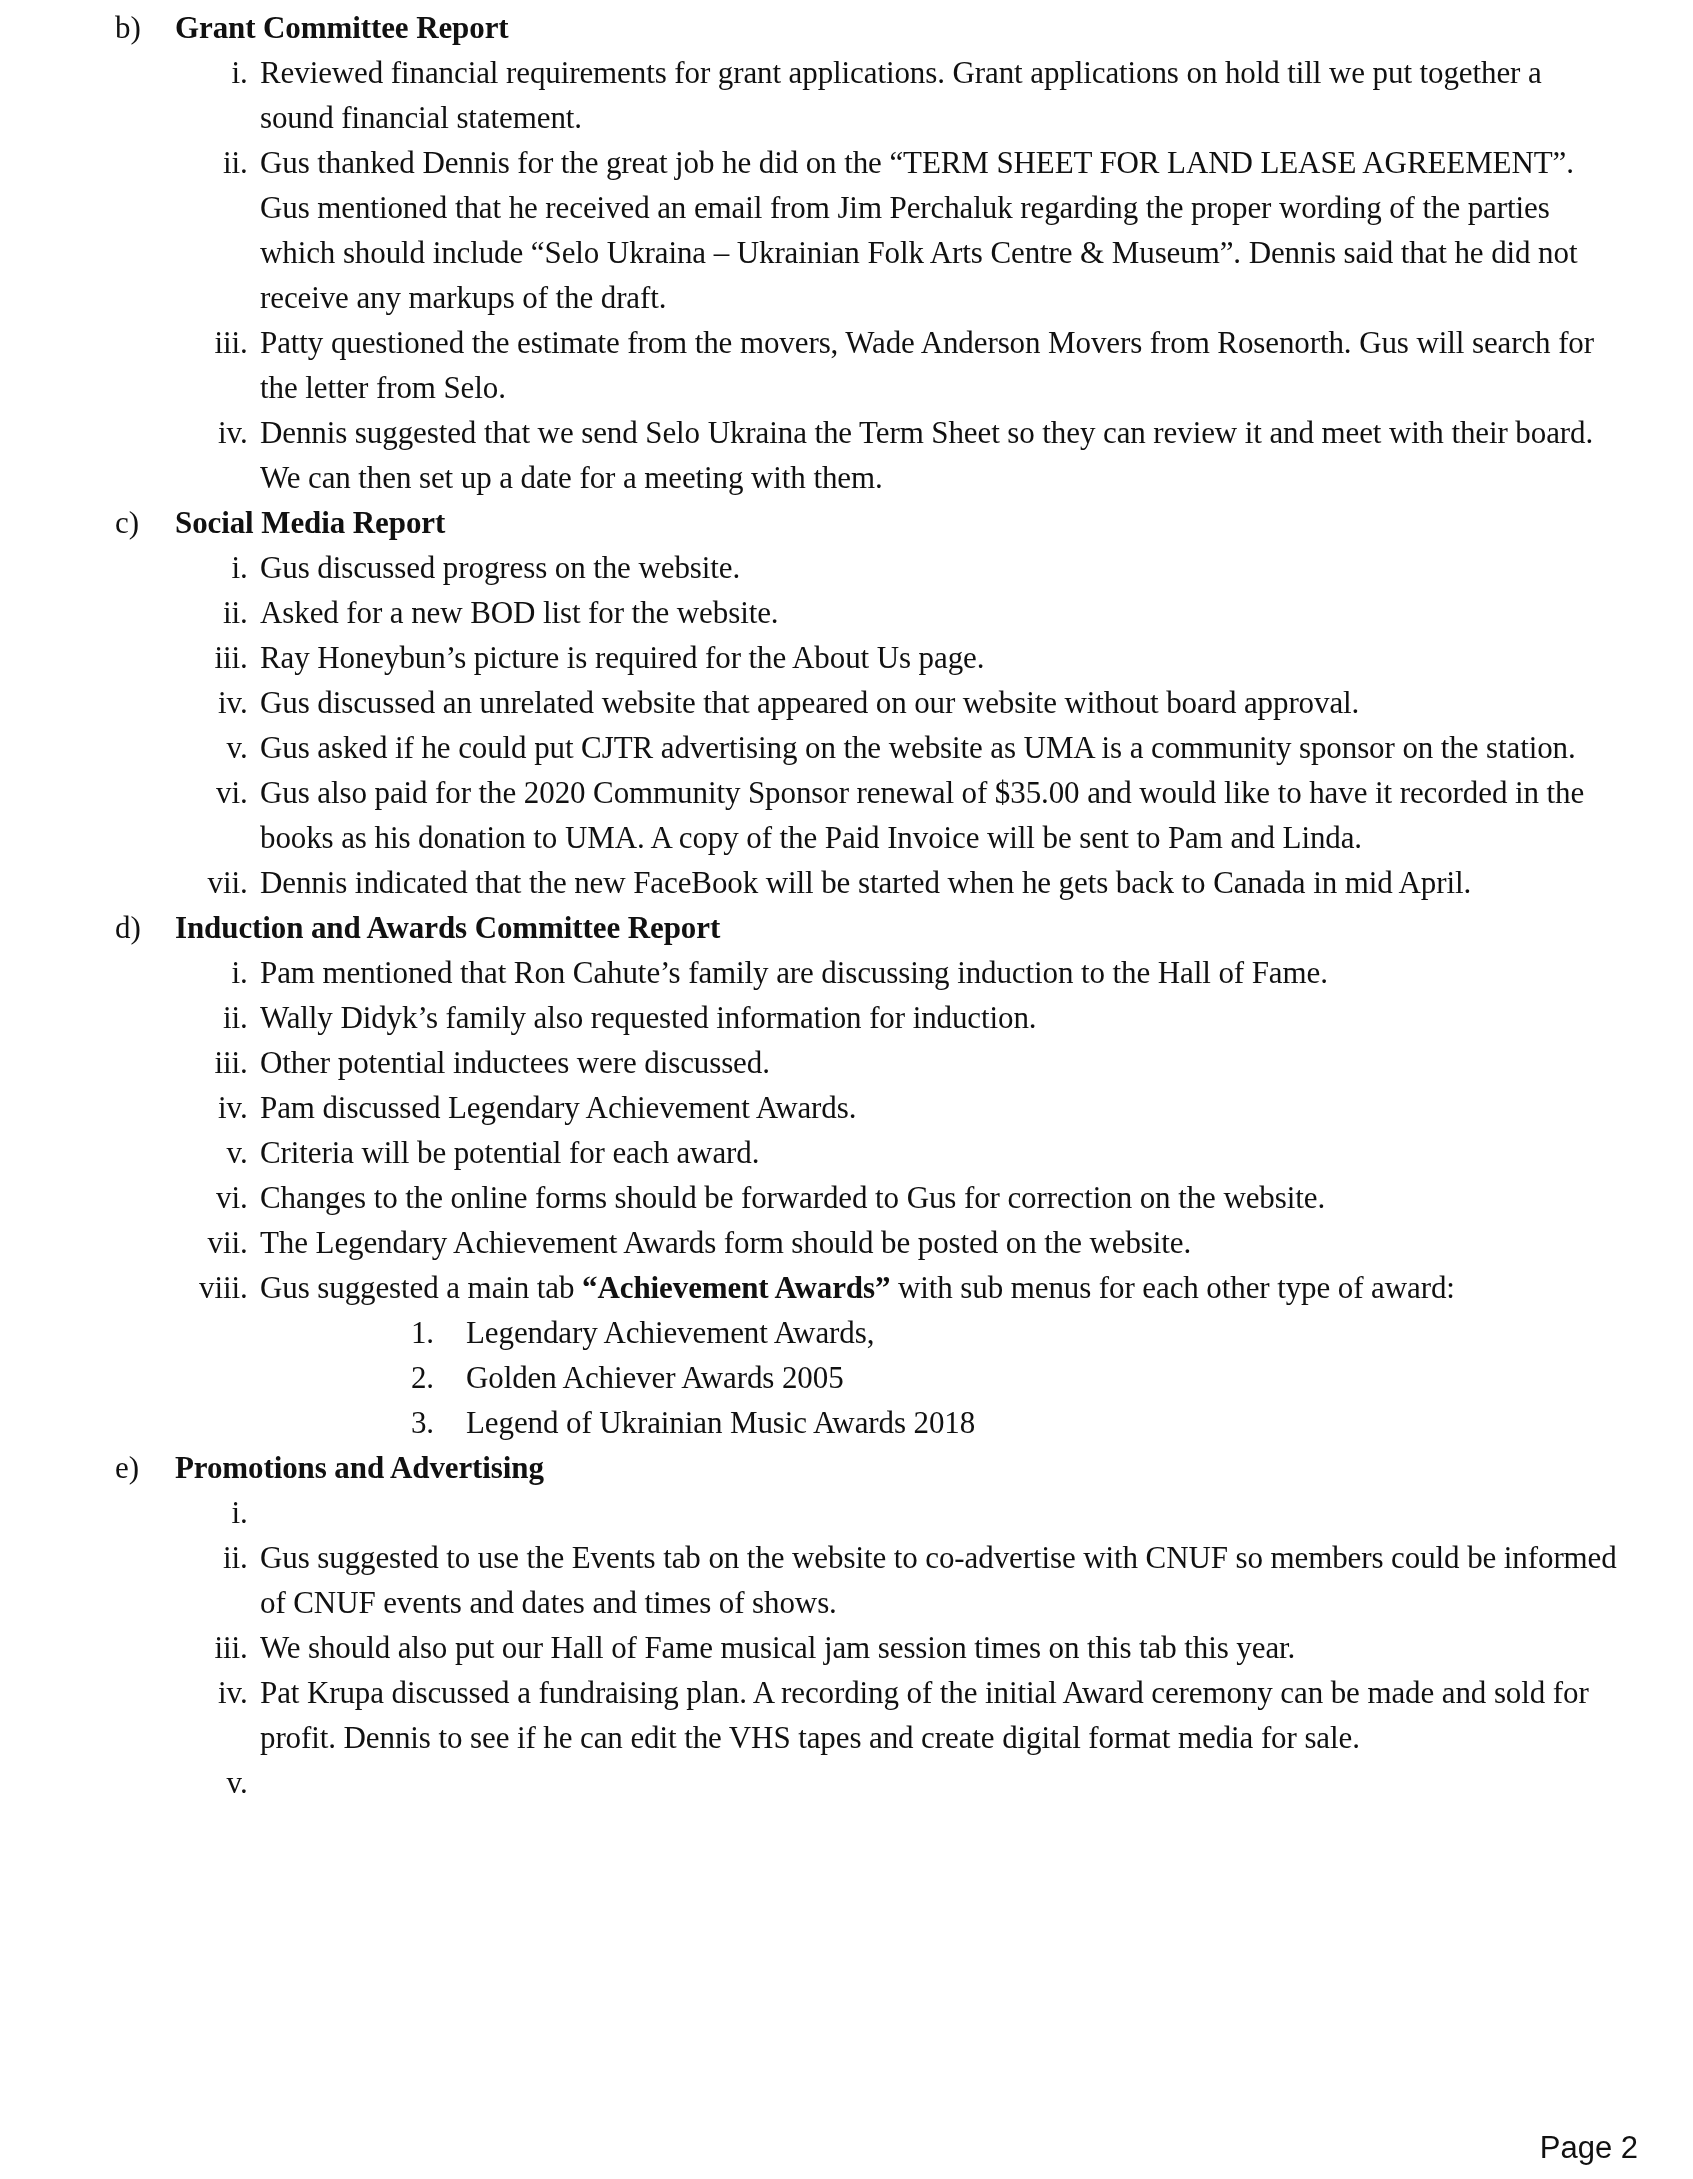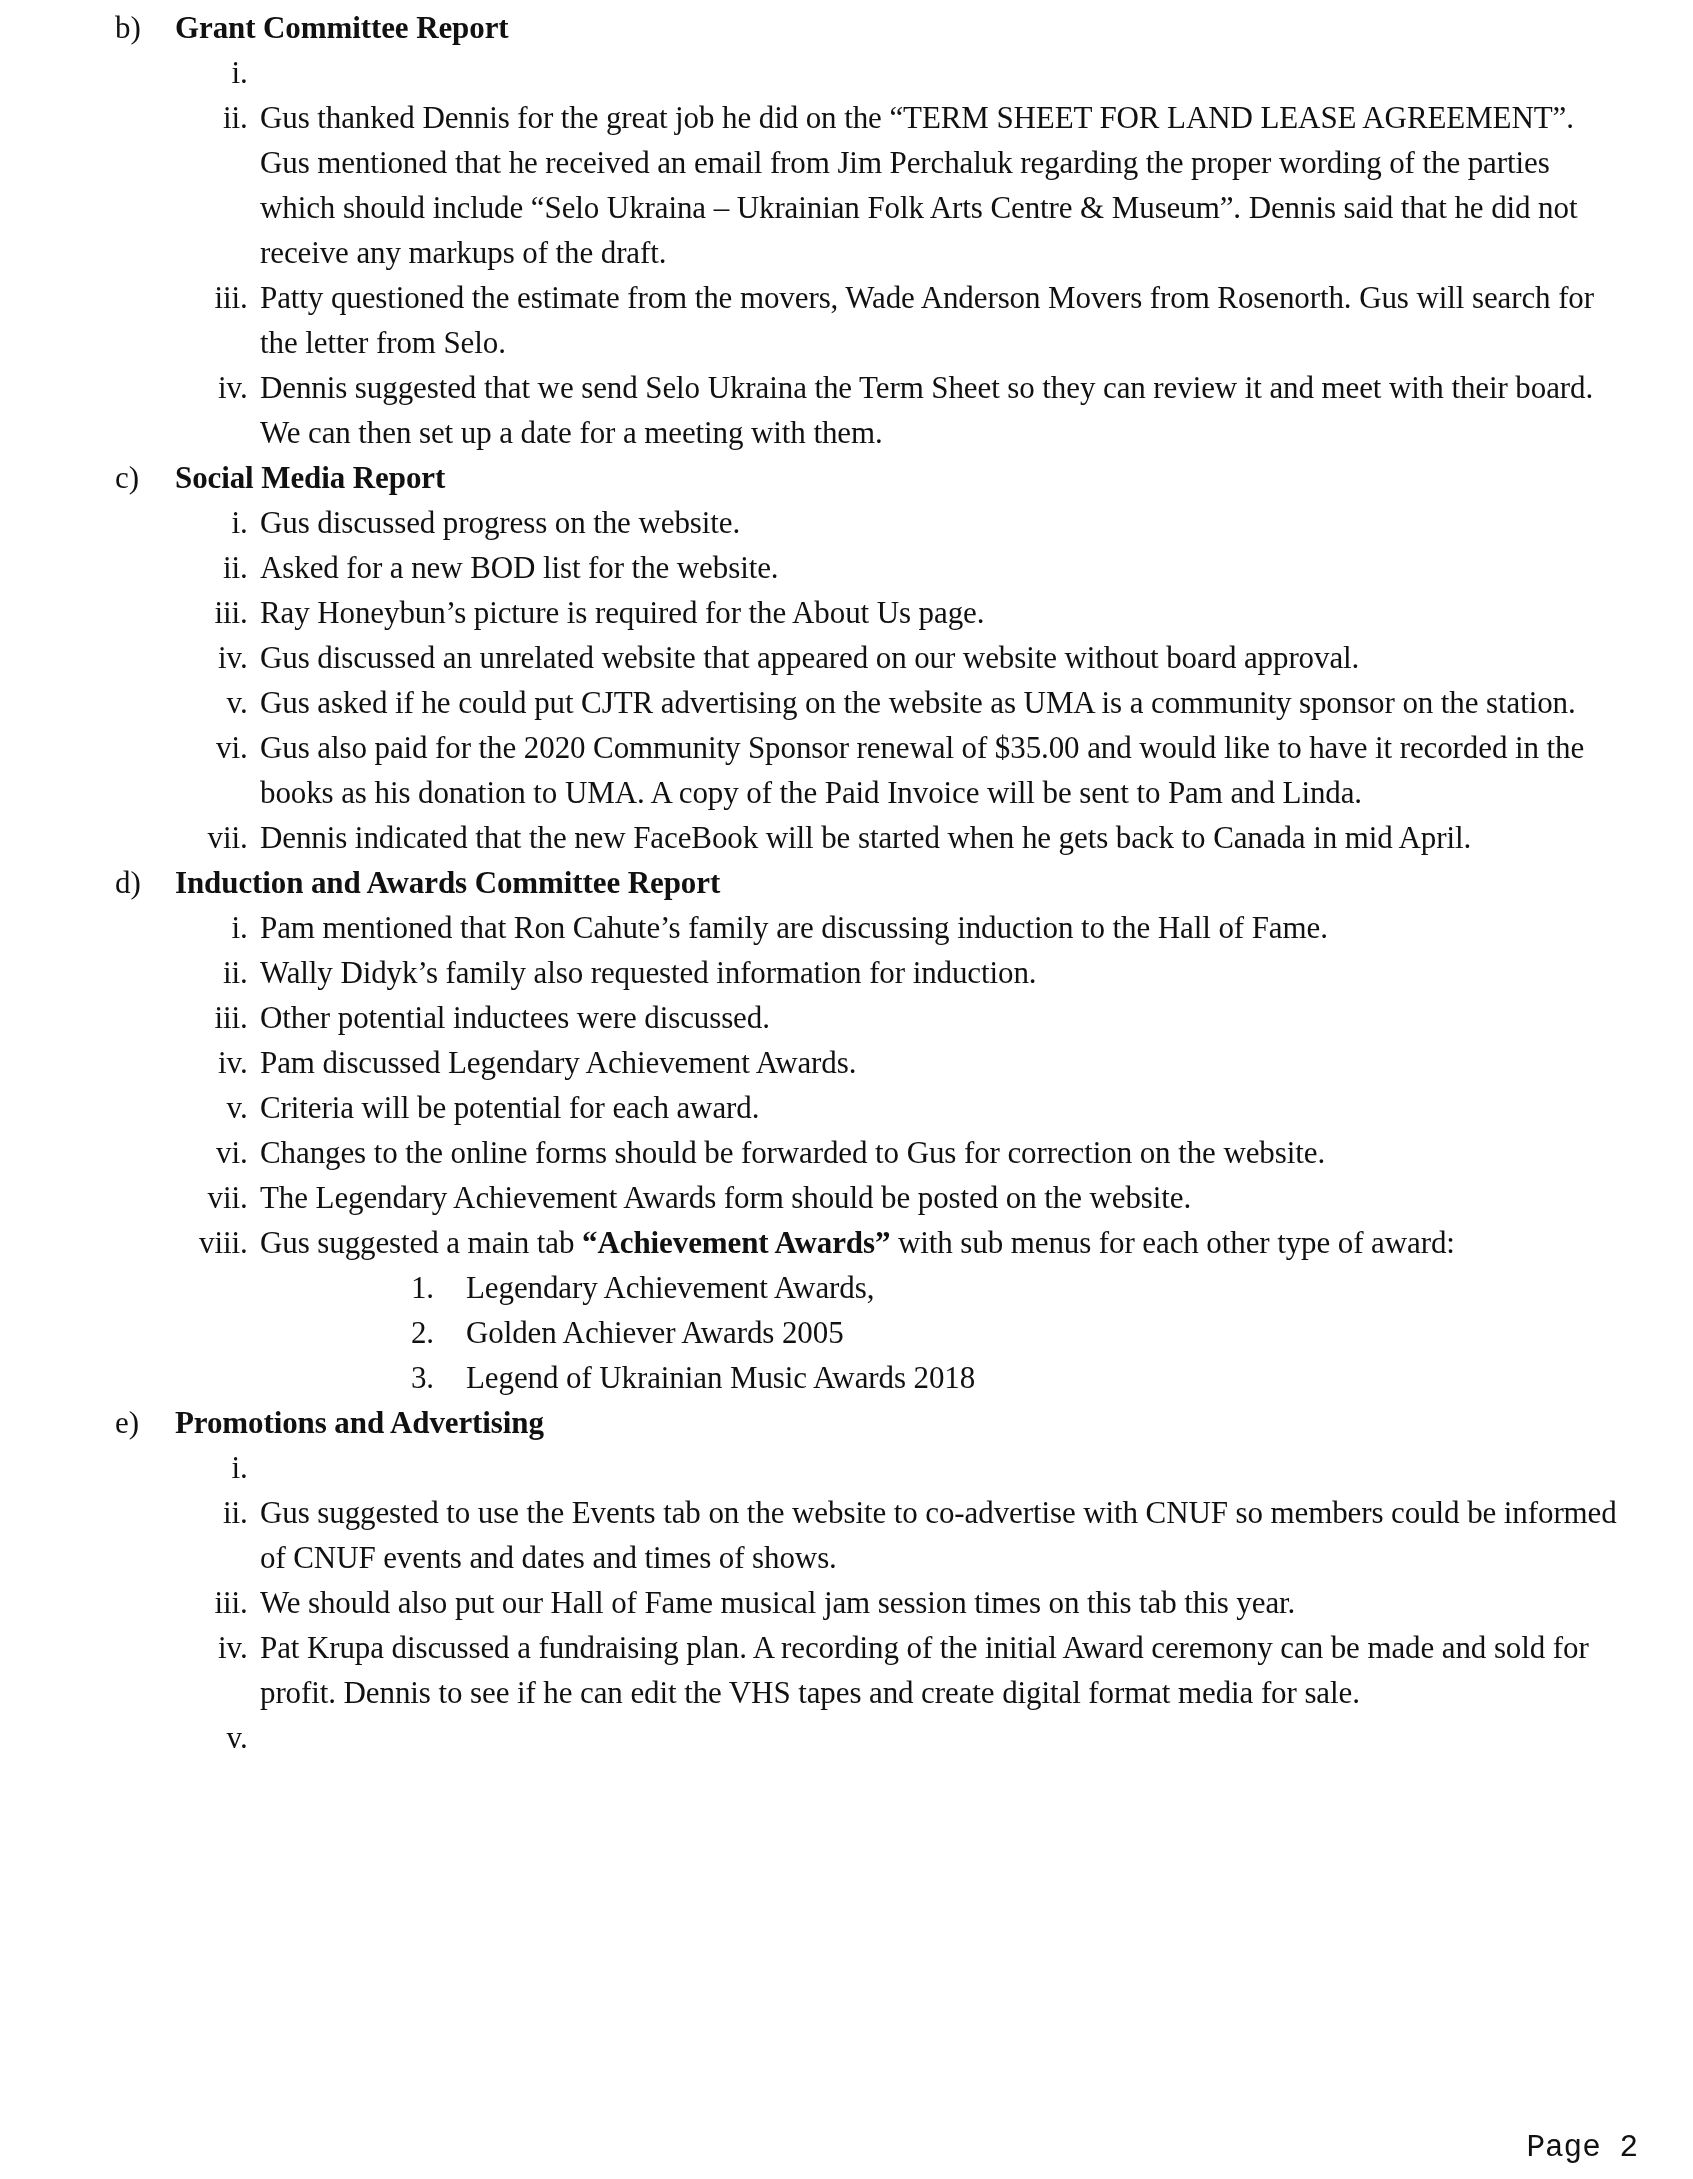--- a/index.html
+++ b/index.html
@@ -90,38 +90,39 @@
     }
     .subitem-text {
       flex: 1 1 auto;
     }
     .page-number {
       position: absolute;
       right: 56px;
       top: 2130px;
       font-size: 31px;
       line-height: 35px;
-      font-family: Liberation Mono, monospace;
+      font-family: Liberation Sans, sans-serif;
       color: #111111;
     }
   </style>
 </head>
 <body>
 
 <div class="page">
   <div class="content">
 
     <div class="section">
       <div class="section-head">
         <span class="section-letter">b)</span>
         <span class="section-title">Grant Committee Report</span>
       </div>
       <ul class="items">
         <li class="item">
           <span class="item-num">i.</span>
+          <span class="item-text">Reviewed financial requirements for grant applications. Grant applications on hold till we put together a sound financial statement.</span>
         </li>
         <li class="item">
           <span class="item-num">ii.</span>
           <span class="item-text">Gus thanked Dennis for the great job he did on the “TERM SHEET FOR LAND LEASE AGREEMENT”.  Gus mentioned that he received an email from Jim Perchaluk regarding the proper wording of the parties which should include “Selo Ukraina – Ukrainian Folk Arts Centre &amp; Museum”.  Dennis said that he did not receive any markups of the draft.</span>
         </li>
         <li class="item">
           <span class="item-num">iii.</span>
           <span class="item-text">Patty questioned the estimate from the movers, Wade Anderson Movers from Rosenorth. Gus will search for the letter from Selo.</span>
         </li>
         <li class="item">

